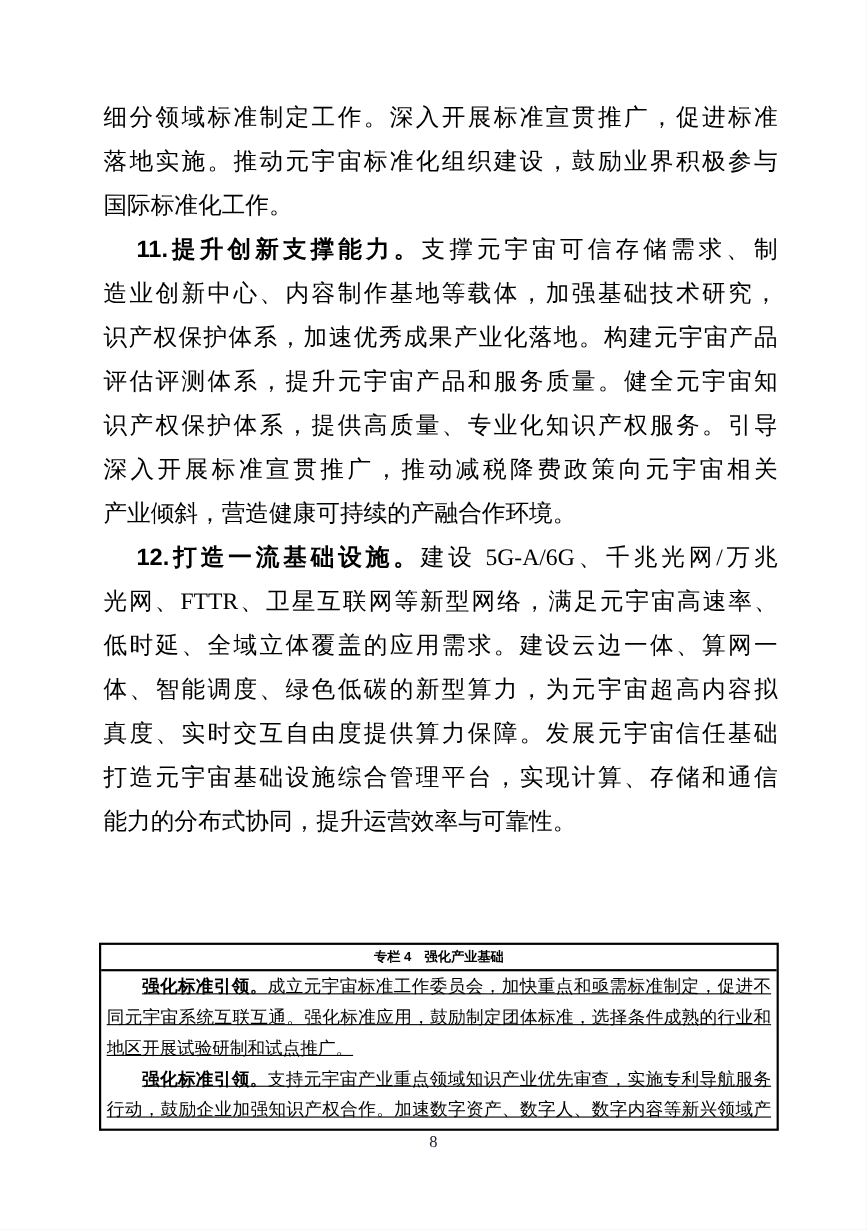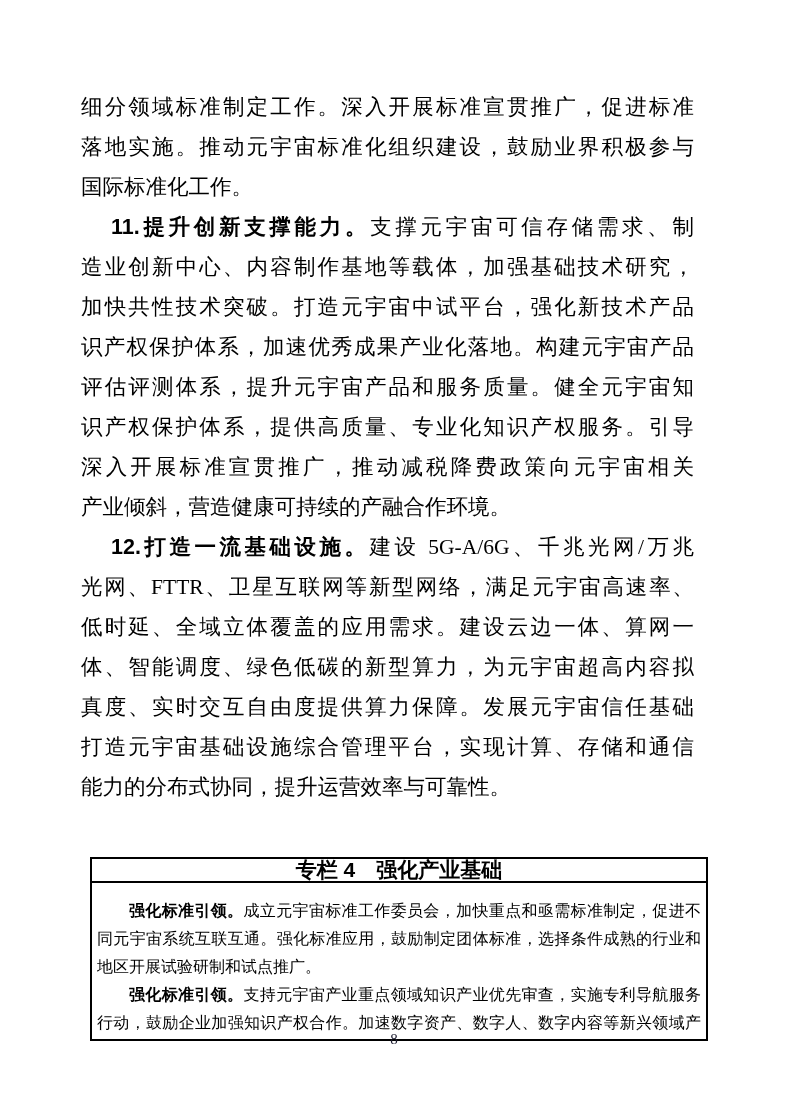--- a/index.html
+++ b/index.html
@@ -6,21 +6,21 @@
   .page{
     position:relative;
     width:788px;height:1118px;
     background:#ffffff;
     margin:0 auto;
     overflow:hidden;
     font-family:"Liberation Serif","DejaVu Serif",serif;
     color:#000;
   }
   .main-text{
-    position:absolute;left:81px;top:87px;width:613px;
+    position:absolute;left:94px;top:87px;width:613px;
   }
   .line{
     font-size:21.5px;
     line-height:40px;
     text-align:justify;
     text-align-last:justify;
     white-space:nowrap-normal;
   }
   .line.last{text-align-last:left;}
   .line.indent{text-indent:30px;}
@@ -30,25 +30,25 @@
   }
   .panel{
     position:absolute;left:90px;top:857px;width:614px;
     border:2px solid #000;
     background:#fff;
   }
   .panel-header{
     text-align:center;
     font-weight:700;
     font-family:"Liberation Sans","DejaVu Sans",sans-serif;
-    font-size:21px;
+    font-size:12px;
     line-height:22px;
     border-bottom:2px solid #000;
   }
-  .panel-body{padding:14px 5px 2px 5px;}
+  .panel-body{padding:1px 5px 2px 5px;text-decoration:underline;}
   .panel-body .line{
     font-size:16px;
     line-height:28px;
   }
   .panel-body .line.indent{text-indent:32px;}
   .page-number{
     position:absolute;left:0;top:1031px;width:100%;
     text-align:center;
     font-size:15px;
     color:#1a1a2e;
@@ -63,21 +63,20 @@
 
     <div>
       <div class="line"><span>细分领域标准制定工作。深入开展标准宣贯推广，促进标准</span></div>
       <div class="line"><span>落地实施。推动元宇宙标准化组织建设，鼓励业界积极参与</span></div>
       <div class="line last"><span>国际标准化工作。</span></div>
     </div>
 
     <div>
       <div class="line indent"><span class="lead">11.提升创新支撑能力。</span><span>支撑元宇宙可信存储需求、制</span></div>
       <div class="line"><span>造业创新中心、内容制作基地等载体，加强基础技术研究，</span></div>
-      <div class="line"><span>加快共性技术突破。打造元宇宙中试平台，强化新技术产品</span></div>
       <div class="line"><span>识产权保护体系，加速优秀成果产业化落地。构建元宇宙产品</span></div>
       <div class="line"><span>评估评测体系，提升元宇宙产品和服务质量。健全元宇宙知</span></div>
       <div class="line"><span>识产权保护体系，提供高质量、专业化知识产权服务。引导</span></div>
       <div class="line"><span>深入开展标准宣贯推广，推动减税降费政策向元宇宙相关</span></div>
       <div class="line last"><span>产业倾斜，营造健康可持续的产融合作环境。</span></div>
     </div>
 
     <div>
       <div class="line indent"><span class="lead">12.打造一流基础设施。</span><span>建设 5G-A/6G、千兆光网/万兆</span></div>
       <div class="line"><span>光网、FTTR、卫星互联网等新型网络，满足元宇宙高速率、</span></div>

